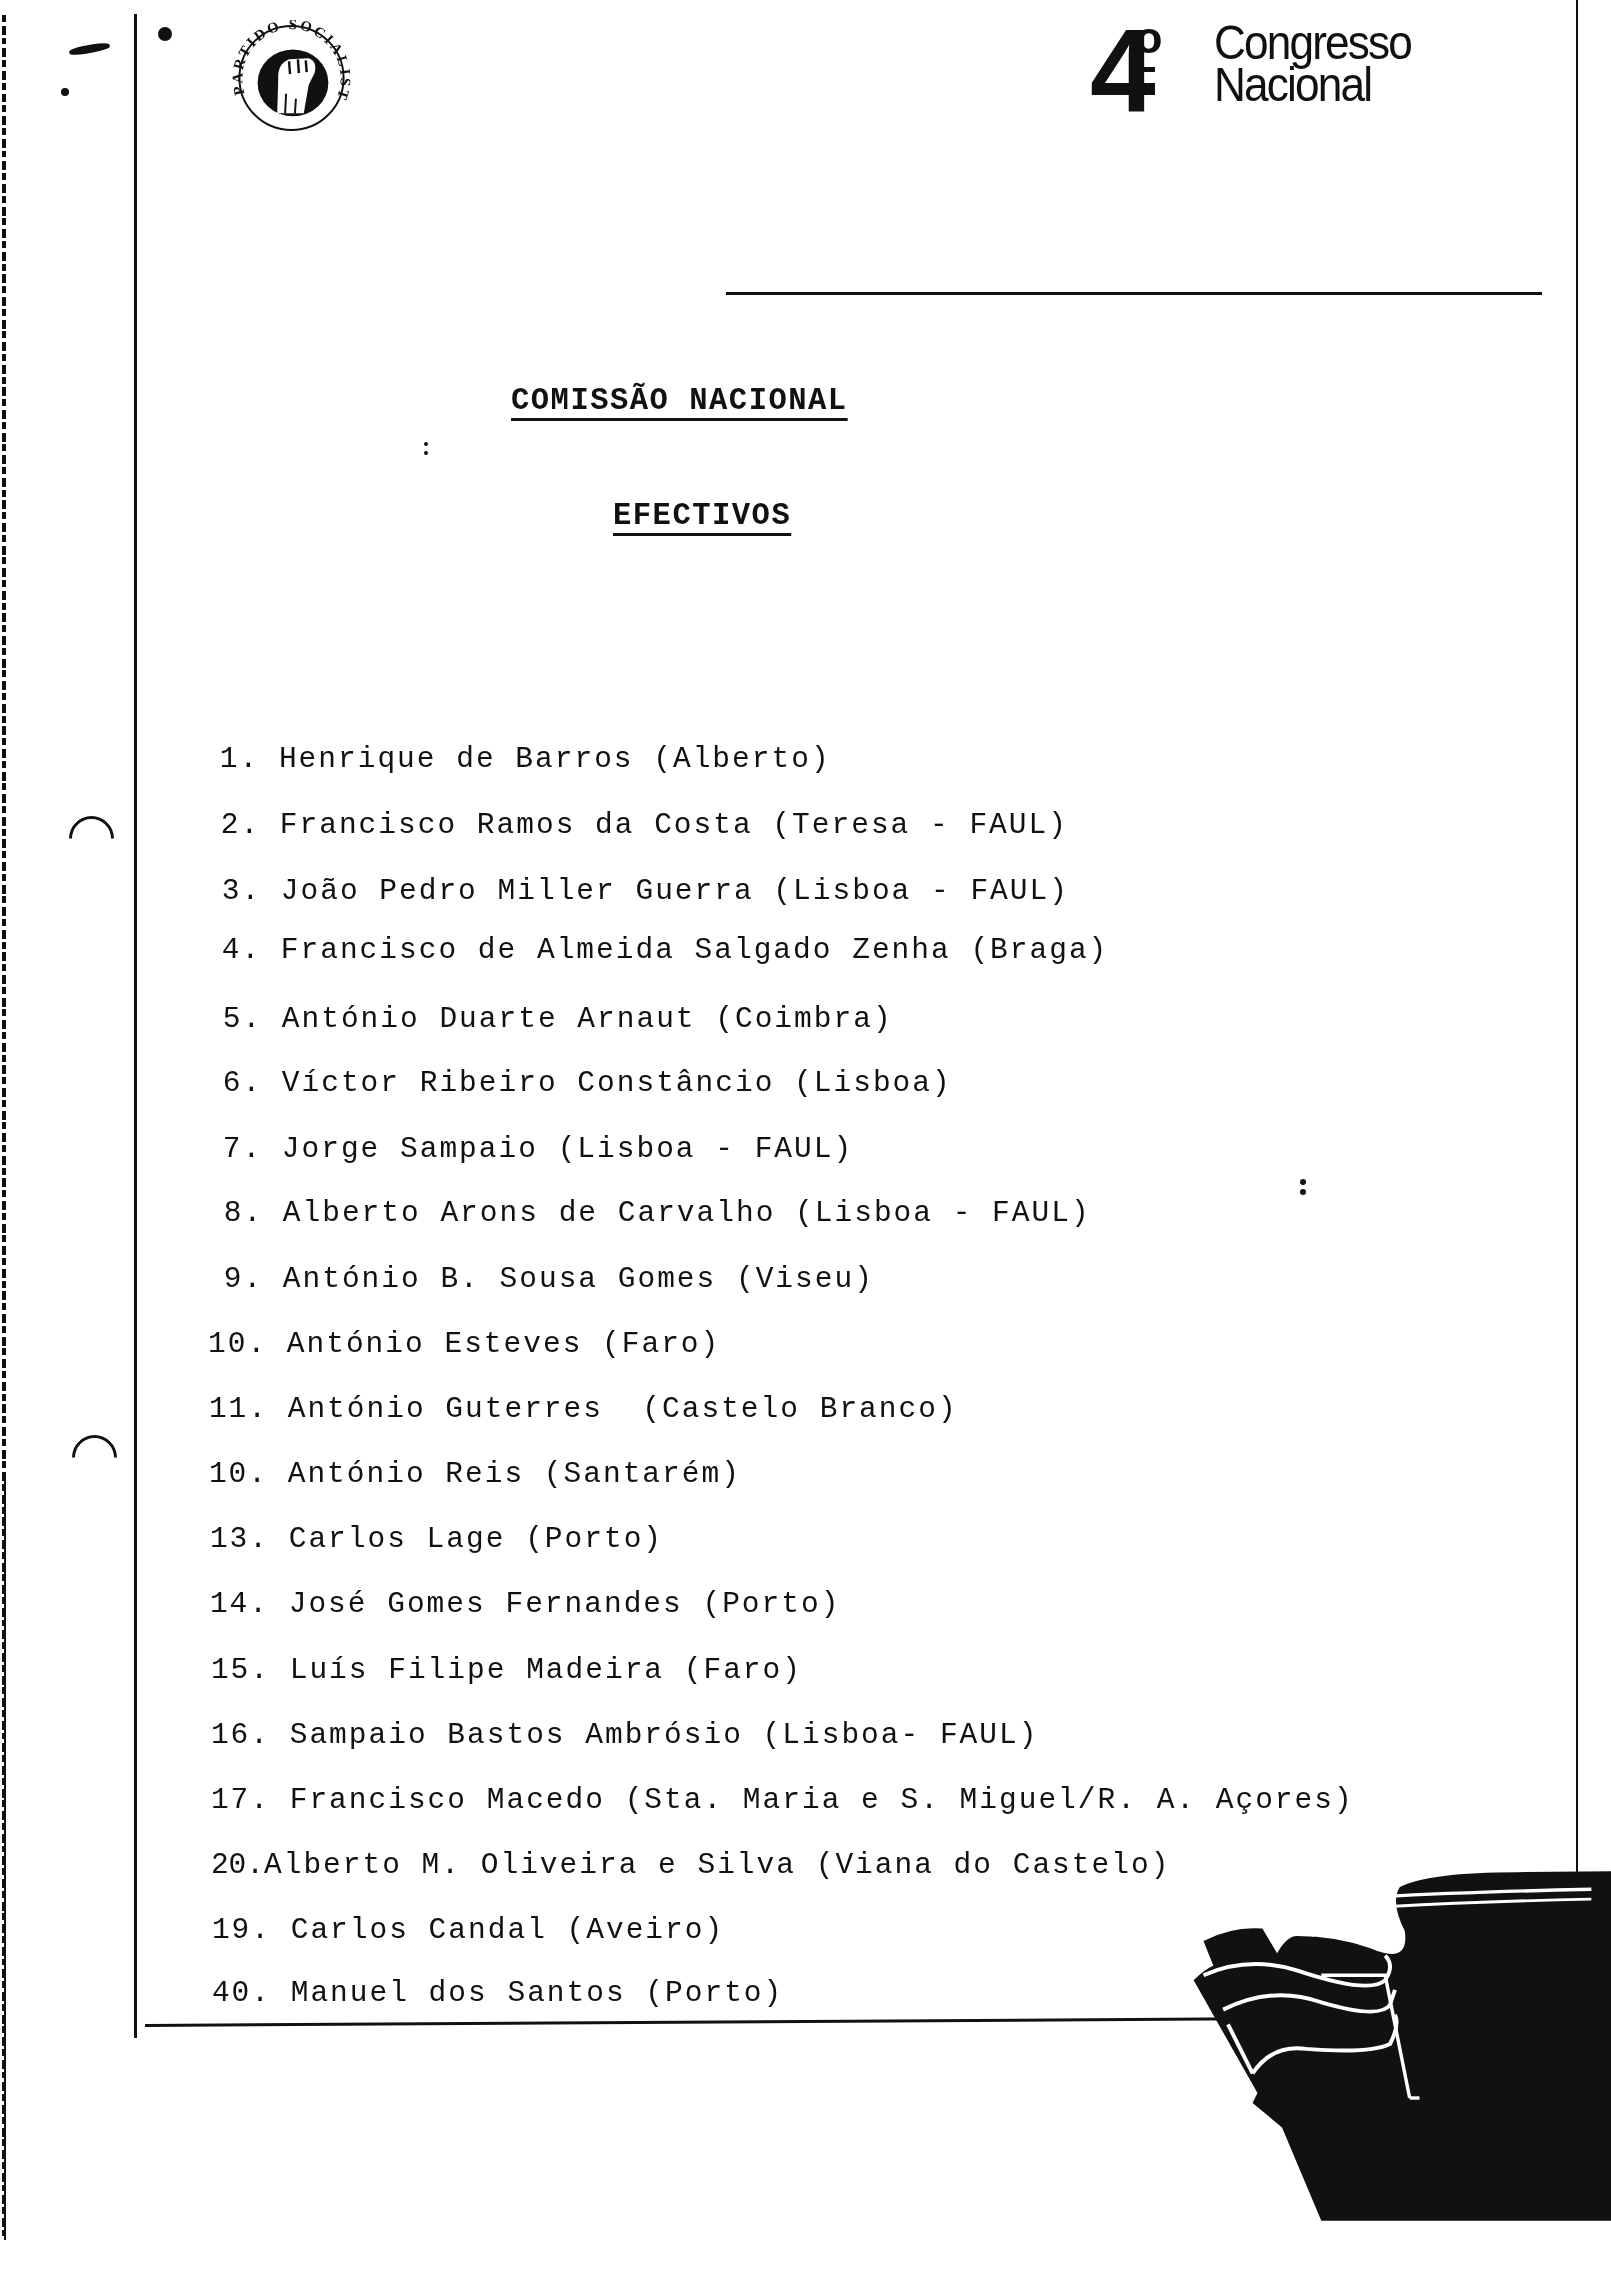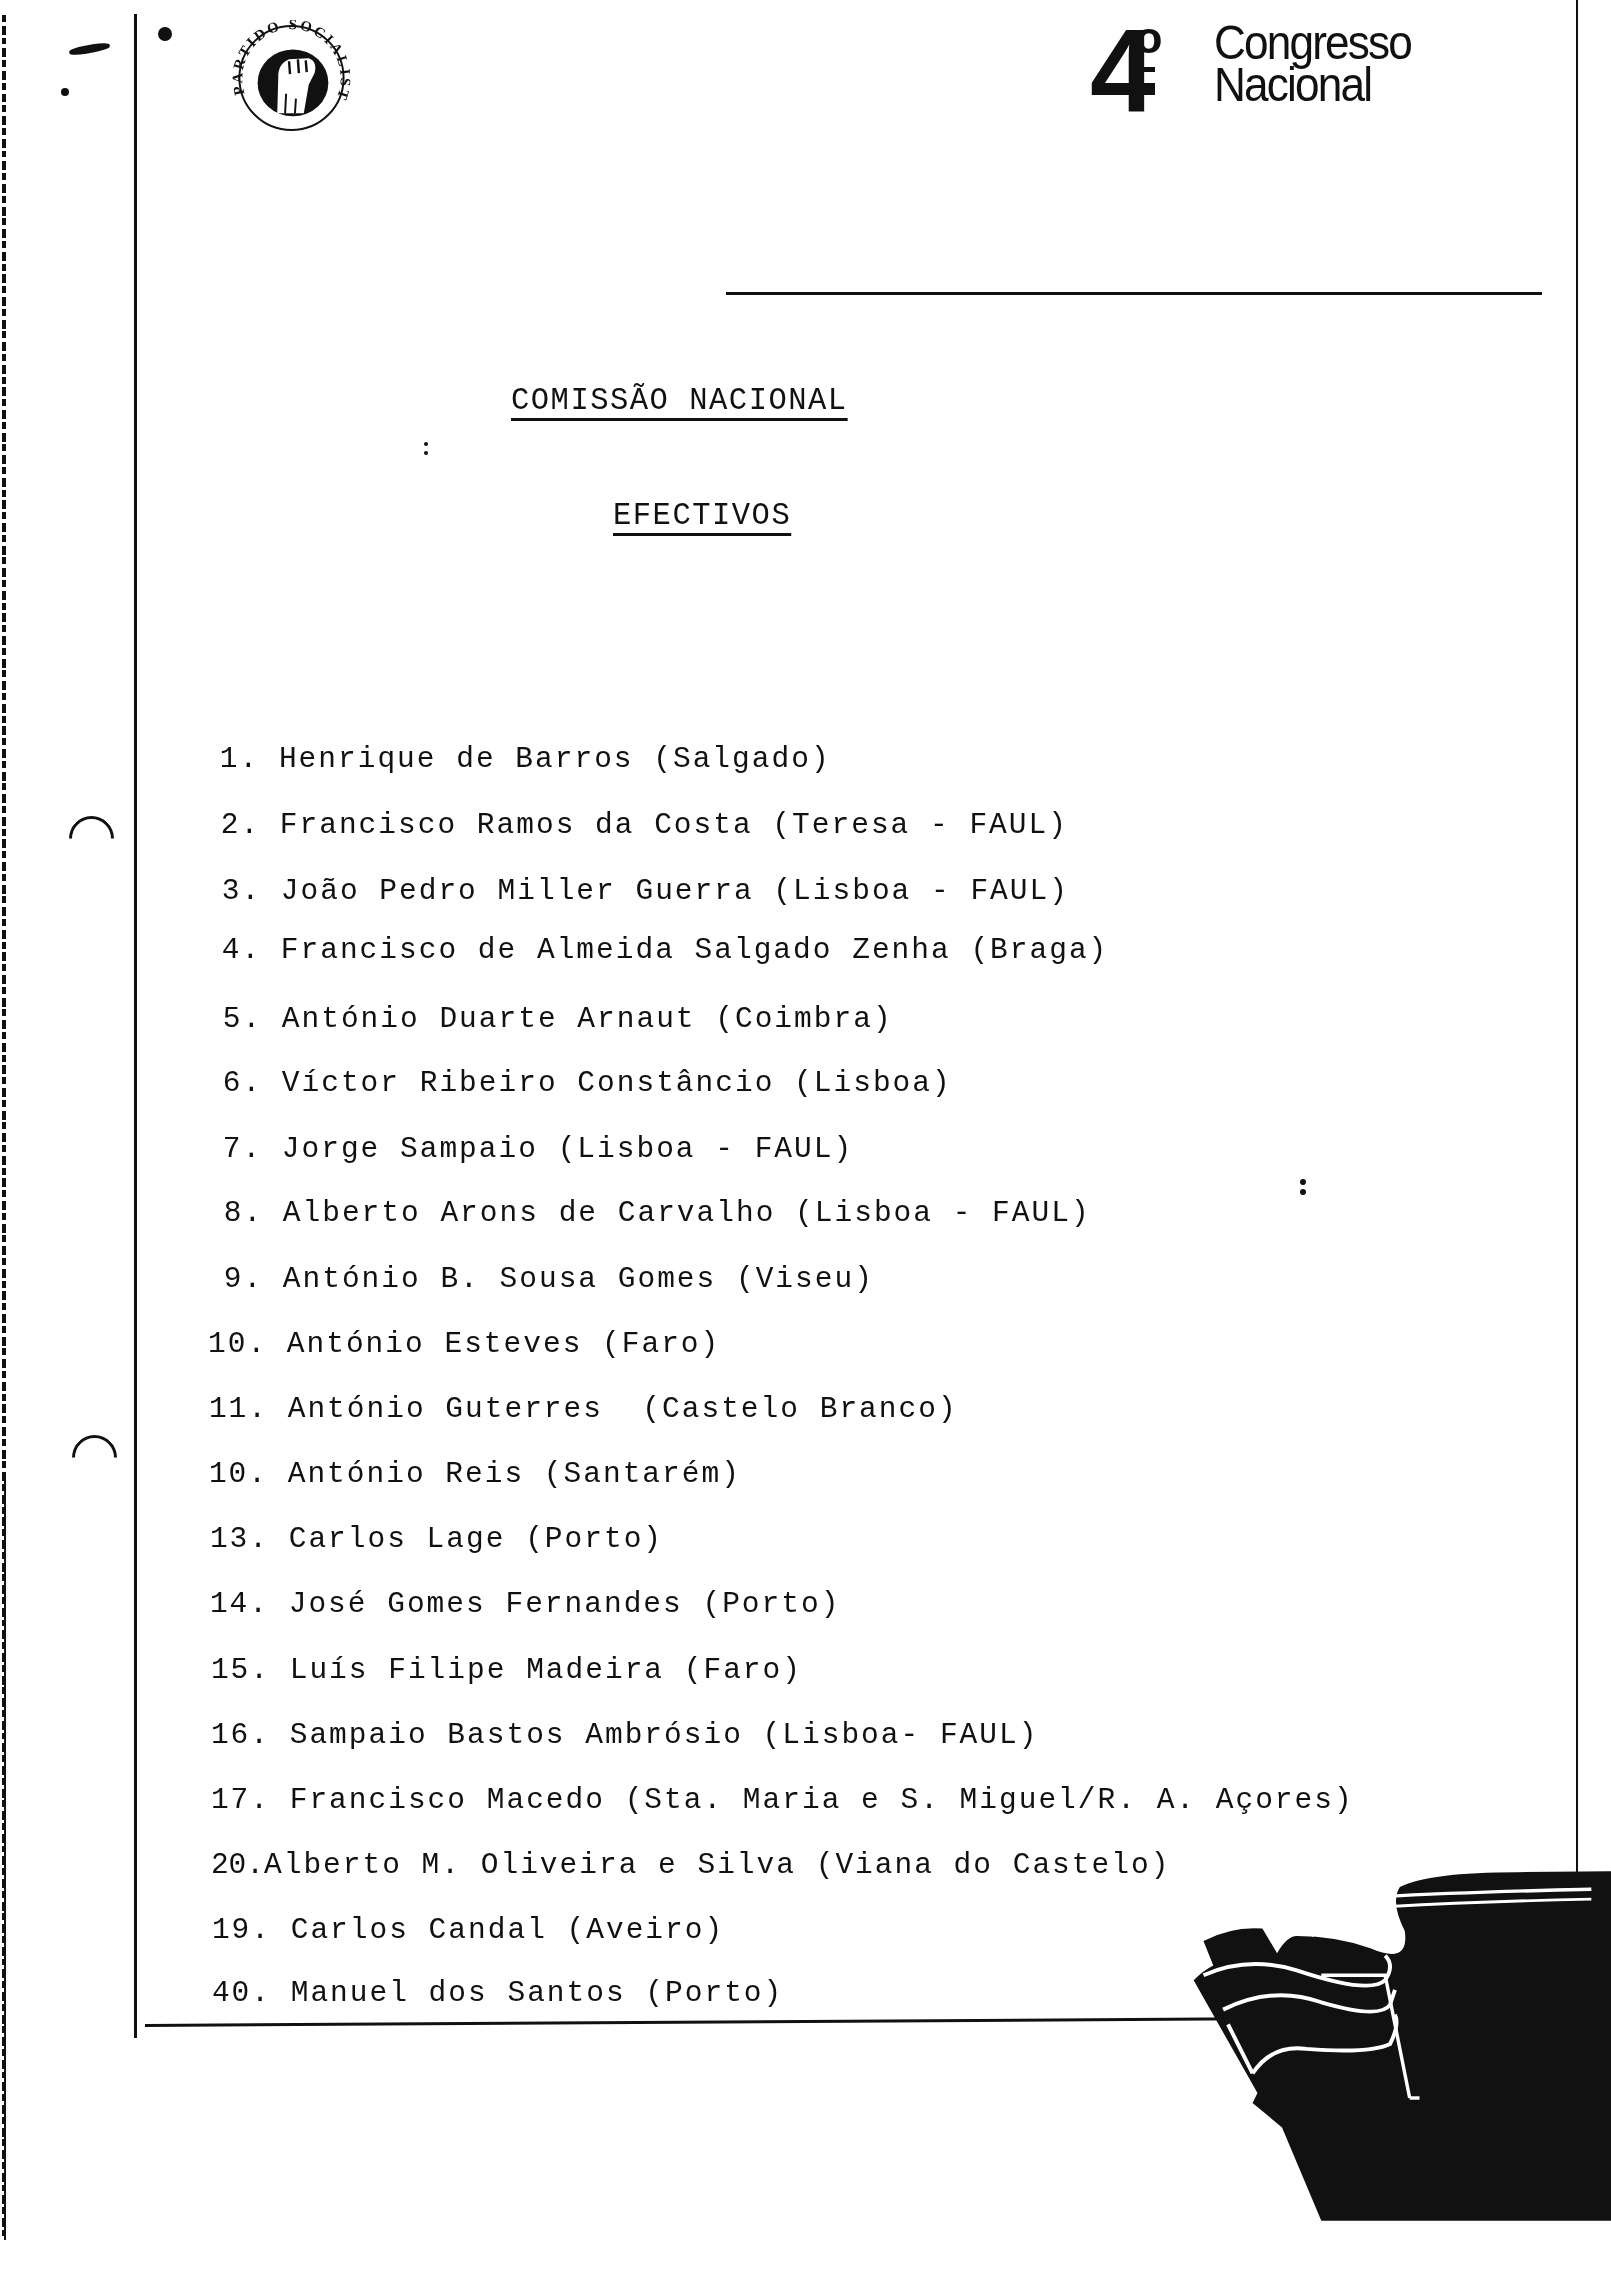--- a/index.html
+++ b/index.html
@@ -33,21 +33,21 @@
   
   .brand { position: absolute; left: 1090px; top: 12.3px; width: 383px; height: 113px; }
   .brand-four { position: absolute; left: 0; top: 0; font-family: "Liberation Sans", sans-serif; font-size: 118px; line-height: 1; font-weight: 700; letter-spacing: -3.9px; }
   .brand-ord { position: absolute; left: 45px; top: 2.9px; font-family: "Liberation Sans", sans-serif; font-size: 45px; font-weight: 700; line-height: 1; }
   .brand-ord-bar { position: absolute; left: 44px; top: 55px; width: 20.6px; height: 4.4px; background: #111; }
   .brand-text { position: absolute; left: 124px; top: 9.8px; font-family: "Liberation Sans", sans-serif; font-size: 48px; line-height: 42px; letter-spacing: -2px; transform: scaleX(0.92); transform-origin: left top; }
 
   .header-rule { position: absolute; left: 726px; top: 292px; width: 816px; height: 3.4px; background: #111; }
 
   
-  .title { position: absolute; font-size: 30.5px; letter-spacing: 1.5px; text-decoration: underline; text-decoration-thickness: 2.9px; text-underline-offset: 8.8px; white-space: nowrap; }
+  .title { position: absolute; font-size: 30.5px; letter-spacing: 1.5px; text-decoration: underline; text-decoration-thickness: 2.9px; text-underline-offset: 8.8px; white-space: nowrap; font-weight: bold; }
   .title.commission { left: 511px; top: 384px; }
   .title.efectivos { left: 613px; top: 499px; }
 
   
   .member-list { position: absolute; left: 206px; top: 742px; list-style: none; margin: 0; padding: 0; }
   .member { position: absolute; left: 0; white-space: pre; font-size: 29.5px; letter-spacing: 2px; line-height: 34px; }
   .member .num { display: inline; }
 
   .bottom-rule { position: absolute; left: 145px; top: 2024px; width: 1101px; height: 2.9px; background: #111; transform: rotate(-0.35deg); transform-origin: left center; }
 
@@ -98,21 +98,21 @@
       <div>Nacional</div>
     </div>
   </div>
 
   <div class="header-rule"></div>
 
   <div class="title commission">COMISSÃO NACIONAL</div>
   <div class="title efectivos">EFECTIVOS</div>
 
   <ol class="member-list">
-    <li class="member" style="top:0px;   left:13.8px"><span class="num">1.</span> <span>Henrique de Barros (Salgado)</span></li>
+    <li class="member" style="top:0px;   left:13.8px"><span class="num">1.</span> <span>Henrique de Barros (Alberto)</span></li>
     <li class="member" style="top:66px; left:14.7px"><span class="num">2.</span> <span>Francisco Ramos da Costa (Teresa - FAUL)</span></li>
     <li class="member" style="top:132px; left:15.7px"><span class="num">3.</span> <span>João Pedro Miller Guerra (Lisboa - FAUL)</span></li>
     <li class="member" style="top:191px; left:15.7px"><span class="num">4.</span> <span>Francisco de Almeida Salgado Zenha (Braga)</span></li>
     <li class="member" style="top:260px; left:16.7px"><span class="num">5.</span> <span>António Duarte Arnaut (Coimbra)</span></li>
     <li class="member" style="top:324px; left:16.7px"><span class="num">6.</span> <span>Víctor Ribeiro Constâncio (Lisboa)</span></li>
     <li class="member" style="top:390px; left:16.7px"><span class="num">7.</span> <span>Jorge Sampaio (Lisboa - FAUL)</span></li>
     <li class="member" style="top:454px; left:17.7px"><span class="num">8.</span> <span>Alberto Arons de Carvalho (Lisboa - FAUL)</span></li>
     <li class="member" style="top:520px; left:17.7px"><span class="num">9.</span> <span>António B. Sousa Gomes (Viseu)</span></li>
     <li class="member" style="top:585px; left:2px"><span class="num">10.</span> <span>António Esteves (Faro)</span></li>
     <li class="member" style="top:650px; left:2.9px"><span class="num">11.</span> <span>António Guterres  (Castelo Branco)</span></li>

